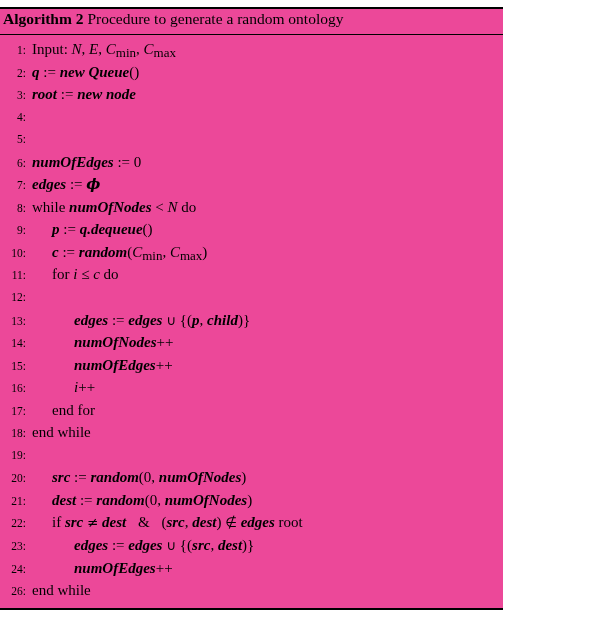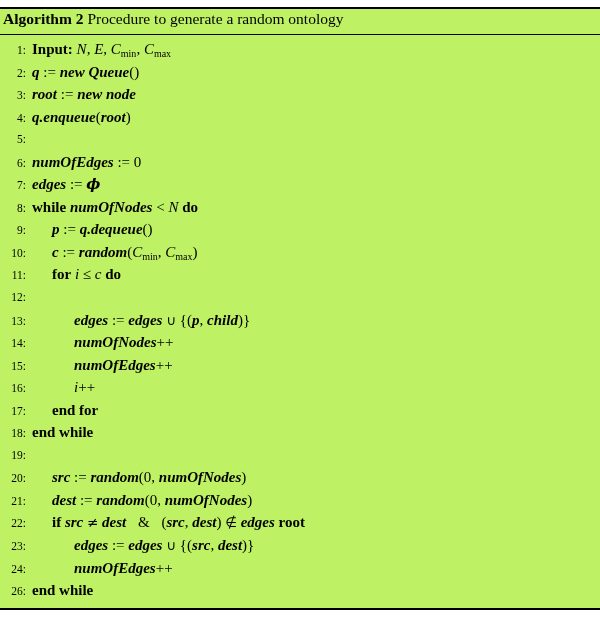--- a/index.html
+++ b/index.html
@@ -9,23 +9,23 @@
   }
   body {
     width: 600px;
     height: 634px;
     font-family: "Liberation Serif", "DejaVu Serif", serif;
     color: #000000;
     overflow: hidden;
   }
 
   .algorithm {
-    width: 600px;
+    width: 503px;
     box-sizing: border-box;
-    background: #bef264;
+    background: #ec4899;
   }
 
   .rule-top {
     height: 0;
     border-top: 2.5px solid #000;
     margin: 7px 0 0 0;
   }
   .rule-mid {
     height: 0;
     border-top: 1.4px solid #000;
@@ -79,21 +79,21 @@
   }
 
   
   .ind0 { padding-left: 2px; }
   .ind1 { padding-left: 22px; }
   .ind2 { padding-left: 44px; }
 
   
   .kw {
     font-style: normal;
-    font-weight: bold;
+    font-weight: normal;
   }
   
   .mv {
     font-style: italic;
     font-weight: normal;
   }
   .num {
     font-style: normal;
     font-weight: normal;
   }
@@ -106,21 +106,21 @@
     font-weight: normal;
     font-family: "DejaVu Sans", sans-serif;
     font-size: 13.5px;
   }
   .phi {
     font-style: italic;
     font-weight: bold;
     font-family: "DejaVu Serif", serif;
   }
   sub {
-    font-size: 10px;
+    font-size: 13px;
     font-style: normal;
     font-weight: normal;
     line-height: 0;
     vertical-align: -0.25em;
   }
   .sp2 { display: inline-block; width: 8px; }
 </style>
 </head>
 <body>
 
@@ -147,21 +147,20 @@
       <span class="code ind0">q <span class="op">:=</span> new Queue<span class="op">()</span></span>
     </div>
 
     <div class="line">
       <span class="lineno">3:</span>
       <span class="code ind0">root <span class="op">:=</span> new node</span>
     </div>
 
     <div class="line">
       <span class="lineno">4:</span>
-      <span class="code ind0">q.enqueue<span class="op">(</span>root<span class="op">)</span></span>
     </div>
 
     <div class="line">
       <span class="lineno">5:</span>
     </div>
 
     <div class="line">
       <span class="lineno">6:</span>
       <span class="code ind0">numOfEdges <span class="op">:=</span> <span class="num">0</span></span>
     </div>

